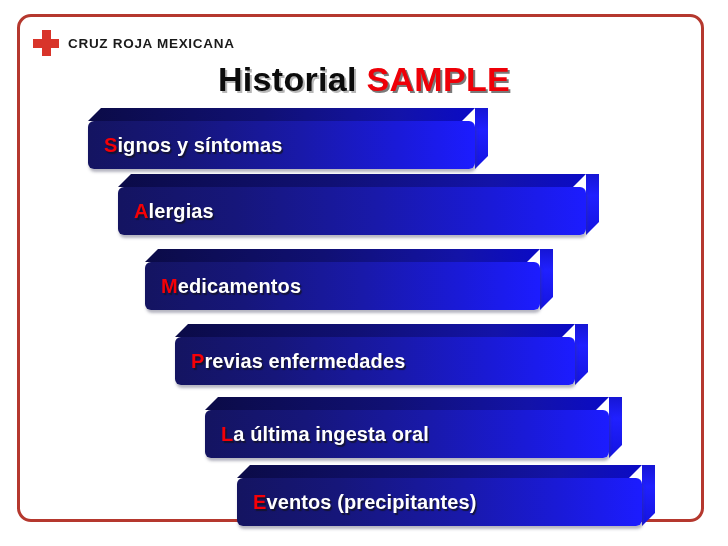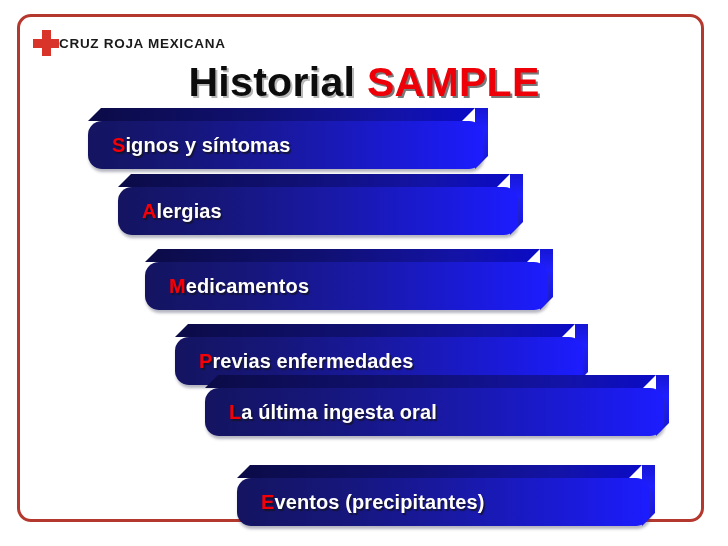--- a/index.html
+++ b/index.html
@@ -37,20 +37,21 @@
   }
 
   
   #logo {
     position: absolute;
     left: 33px;
     top: 30px;
     height: 26px;
     display: flex;
     align-items: center;
+    gap: 9px;
   }
   .cross {
     position: relative;
     width: 26px;
     height: 26px;
   }
   .cross .bar-h, .cross .bar-v {
     position: absolute;
     background: #d8342a;
   }
@@ -71,21 +72,21 @@
     font-family: "Liberation Sans", sans-serif;
   }
 
   
   #title {
     position: absolute;
     left: 0;
     top: 62px;
     width: 728px;
     text-align: center;
-    font-size: 41px;
+    font-size: 34px;
     font-weight: bold;
     letter-spacing: 0.3px;
     white-space: nowrap;
     font-family: "Liberation Sans", sans-serif;
     line-height: 1;
   }
   #title .t-dark {
     color: #0c0c0c;
     text-shadow: 2px 2px 0 #b7b7b7;
   }
@@ -118,27 +119,26 @@
     height: 61px;
     background: linear-gradient(to bottom, #1616d4 0%, #2020ff 35%, #1414e0 100%);
     clip-path: polygon(0 0, 100% 0, 100% calc(100% - 13px), 0 100%);
   }
   
   .bar .face {
     position: absolute;
     left: 0; top: 0;
     width: 100%;
     height: 48px;
-    border-radius: 14px;
+    border-radius: 6px;
     background: linear-gradient(to right, #141461 0%, #16167a 25%, #1919a9 55%, #1a1ad8 80%, #1c1cff 100%);
     box-shadow: 1px 3px 3px rgba(60,60,90,0.38);
     display: flex;
     align-items: center;
     overflow: hidden;
-    padding-left: 8px;
   }
   .bar .label {
     padding-left: 16px;
     font-size: 20px;
     font-weight: bold;
     color: #ffffff;
     white-space: nowrap;
     letter-spacing: 0.1px;
     text-shadow: 1.5px 1.5px 1px rgba(20,20,40,0.85);
     font-family: "Liberation Sans", sans-serif;
@@ -168,42 +168,42 @@
   </div>
 
   <div id="bars-container">
       <div class="bar" style="left: 88px; top: 121px; width: 387px;">
         <div class="top"></div>
         <div class="side"></div>
         <div class="face">
           <div class="label"><span class="ini">S</span><span>ignos y síntomas</span></div>
         </div>
       </div>
-      <div class="bar" style="left: 118px; top: 187px; width: 392px;">
+      <div class="bar" style="left: 118px; top: 187px; width: 468px;">
         <div class="top"></div>
         <div class="side"></div>
         <div class="face">
           <div class="label"><span class="ini">A</span><span>lergias</span></div>
         </div>
       </div>
       <div class="bar" style="left: 145px; top: 262px; width: 395px;">
         <div class="top"></div>
         <div class="side"></div>
         <div class="face">
           <div class="label"><span class="ini">M</span><span>edicamentos</span></div>
         </div>
       </div>
       <div class="bar" style="left: 175px; top: 337px; width: 400px; text-align: right;">
         <div class="top"></div>
         <div class="side"></div>
         <div class="face">
           <div class="label"><span class="ini">P</span><span>revias enfermedades</span></div>
         </div>
       </div>
-      <div class="bar" style="left: 205px; top: 388px; width: 451px;">
+      <div class="bar" style="left: 205px; top: 410px; width: 404px;">
         <div class="top"></div>
         <div class="side"></div>
         <div class="face">
           <div class="label"><span class="ini">L</span><span>a última ingesta oral</span></div>
         </div>
       </div>
       <div class="bar" style="left: 237px; top: 478px; width: 405px; text-align: center;">
         <div class="top"></div>
         <div class="side"></div>
         <div class="face">

